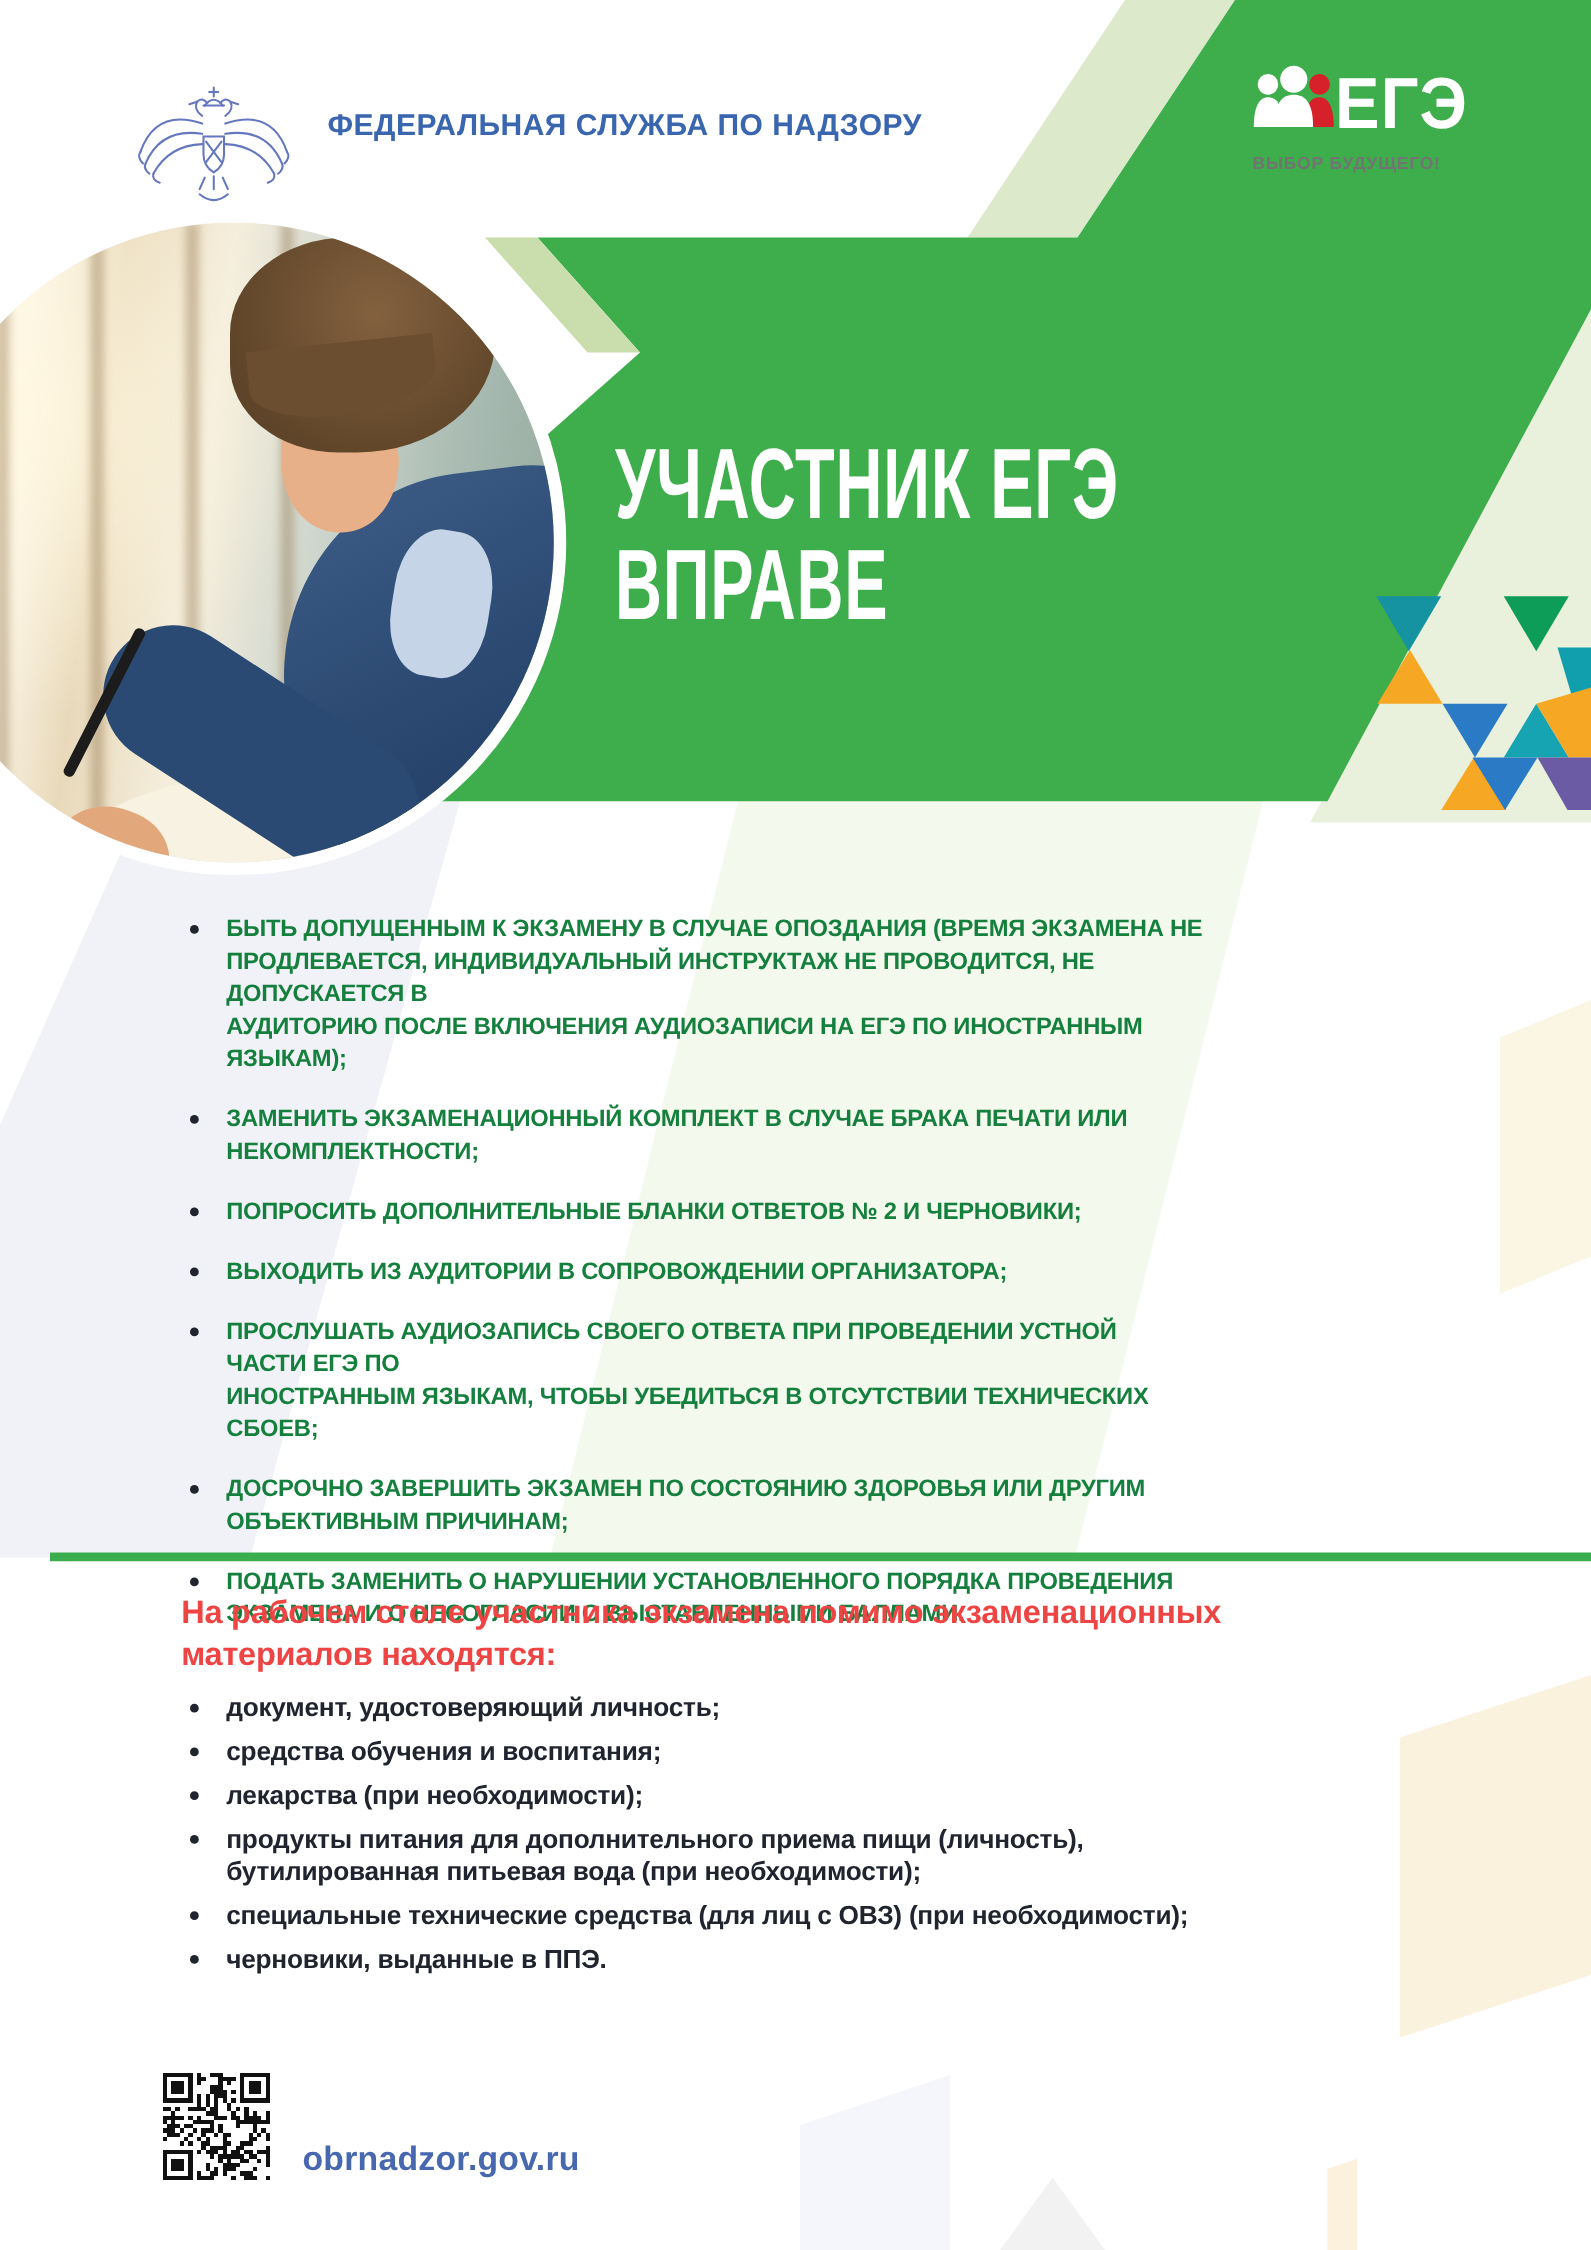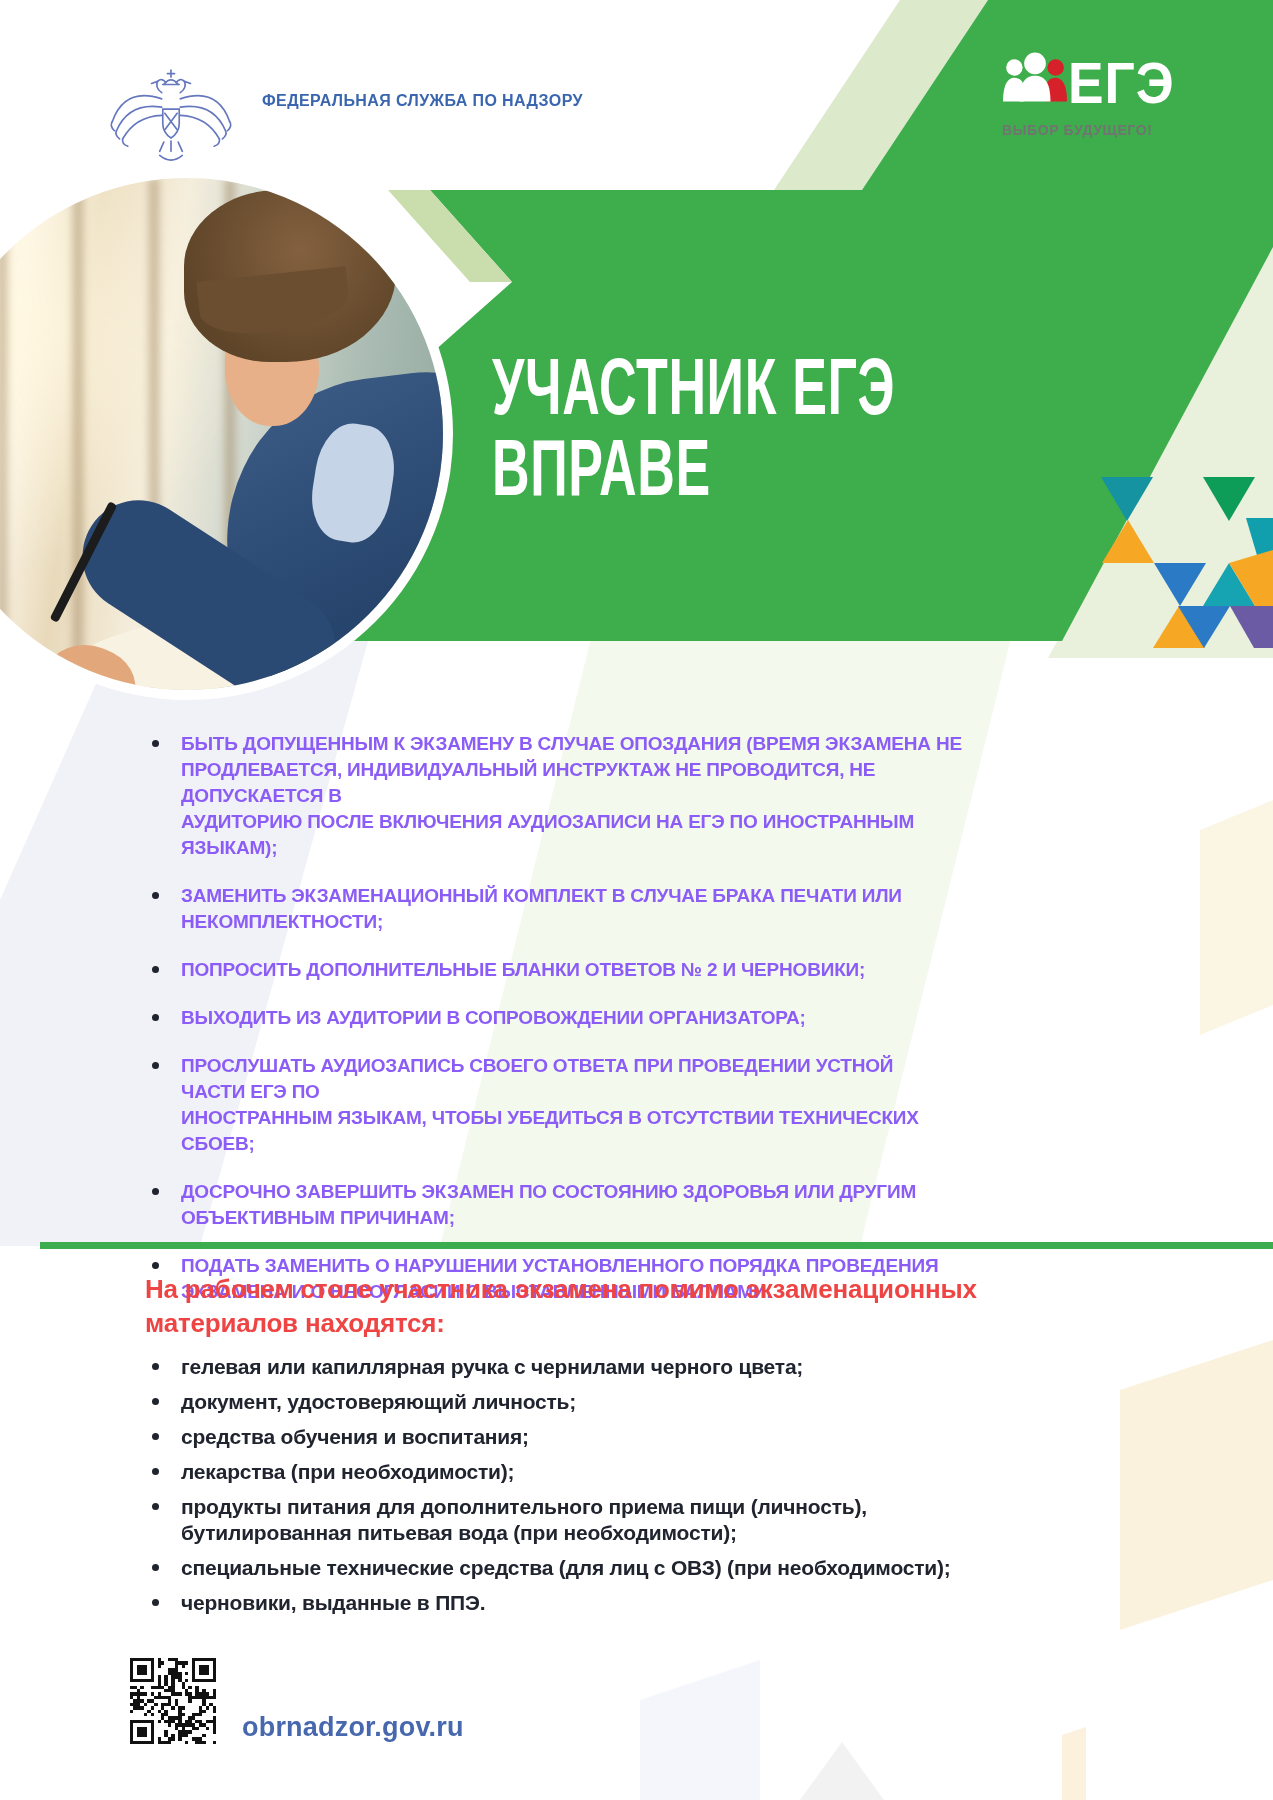--- a/index.html
+++ b/index.html
@@ -10,21 +10,21 @@
     -webkit-font-smoothing:antialiased;
   }
   .abs{position:absolute;}
 
   
   #bg-svg{position:absolute;left:0;top:0;width:1273px;height:1800px;z-index:0;}
 
   
   .emblem{left:104px;top:68px;width:134px;height:108px;z-index:3;}
   .agency{left:262px;top:86px;z-index:3;color:#3A66AF;font-weight:bold;
-          font-size:16px;line-height:29px;letter-spacing:.4px;}
+          font-size:24px;line-height:29px;letter-spacing:.4px;}
   .ege-logo{left:1002px;top:48px;width:192px;height:70px;z-index:3;display:flex;align-items:center;}
   .ege-logo .ege-text{color:#fff;font-weight:bold;font-size:58px;letter-spacing:1px;line-height:62px;transform:scaleX(.92);transform-origin:left center;}
   .ege-slogan{left:1002px;top:122px;width:192px;z-index:3;text-align:left;color:#737373;
               font-weight:bold;font-size:14px;letter-spacing:.6px;}
 
   
   .photo{left:-79px;top:168px;width:532px;height:532px;border:10px solid #fff;border-radius:50%;
          overflow:hidden;z-index:2;box-sizing:border-box;
          background:linear-gradient(97deg,#f6ecd6 0%,#fdf7ea 18%,#e8d9ba 30%,#f5eedd 45%,#cdd5cc 62%,#a9bbb2 80%,#93a89e 100%);}
   .photo .win{position:absolute;left:0;top:0;width:68%;height:100%;
@@ -50,21 +50,21 @@
       border-radius:50% 45% 50% 50%;transform:rotate(20deg);}
   .photo .pen{position:absolute;left:148px;top:318px;width:9px;height:132px;background:#1c1c1c;
       border-radius:4px;transform:rotate(27deg);}
 
   
   .title{left:492px;top:346px;z-index:3;color:#fff;font-weight:bold;font-size:80px;line-height:81px;
          letter-spacing:1px;transform:scaleX(.65);transform-origin:left top;white-space:nowrap;}
 
   
   .rights{left:150px;top:731px;width:812px;z-index:3;list-style:none;margin:0;padding:0;}
-  .rights li{position:relative;padding-left:31px;margin-bottom:22px;color:#8b5cf6;
+  .rights li{position:relative;padding-left:31px;margin-bottom:22px;color:#15803d;
              font-weight:bold;font-size:19px;line-height:26px;letter-spacing:-.2px;}
   .rights li span{white-space:pre-line;}
   .rights li::before{content:"";position:absolute;left:2px;top:9px;width:7px;height:7px;border-radius:50%;background:#20242F;}
 
   
   .divider{left:40px;top:1242px;width:1233px;height:7px;background:#3CAD4E;z-index:3;}
 
   
   .desk-heading{left:145px;top:1272px;width:870px;z-index:3;color:#ef4444;font-weight:bold;
                 font-size:26px;line-height:34px;white-space:pre-line;letter-spacing:-.2px;}
@@ -184,21 +184,20 @@
 ОБЪЕКТИВНЫМ ПРИЧИНАМ;</span></li>
     <li><span>ПОДАТЬ ЗАМЕНИТЬ О НАРУШЕНИИ УСТАНОВЛЕННОГО ПОРЯДКА ПРОВЕДЕНИЯ
 ЭКЗАМЕНА И О НЕСОГЛАСИИ С ВЫСТАВЛЕННЫМИ БАЛЛАМИ.</span></li>
   </ul>
 
   <div class="abs divider"></div>
 
   <div class="abs desk-heading">На рабочем столе участника экзамена помимо экзаменационных
 материалов находятся:</div>
   <ul class="abs desk">
-    <li><span>гелевая или капиллярная ручка с чернилами черного цвета;</span></li>
     <li><span>документ, удостоверяющий личность;</span></li>
     <li><span>средства обучения и воспитания;</span></li>
     <li><span>лекарства (при необходимости);</span></li>
     <li><span>продукты питания для дополнительного приема пищи (личность),
 бутилированная питьевая вода (при необходимости);</span></li>
     <li><span>специальные технические средства (для лиц с ОВЗ) (при необходимости);</span></li>
     <li><span>черновики, выданные в ППЭ.</span></li>
   </ul>
 
   <svg class="abs qr" viewBox="0 0 25 25" shape-rendering="crispEdges">

